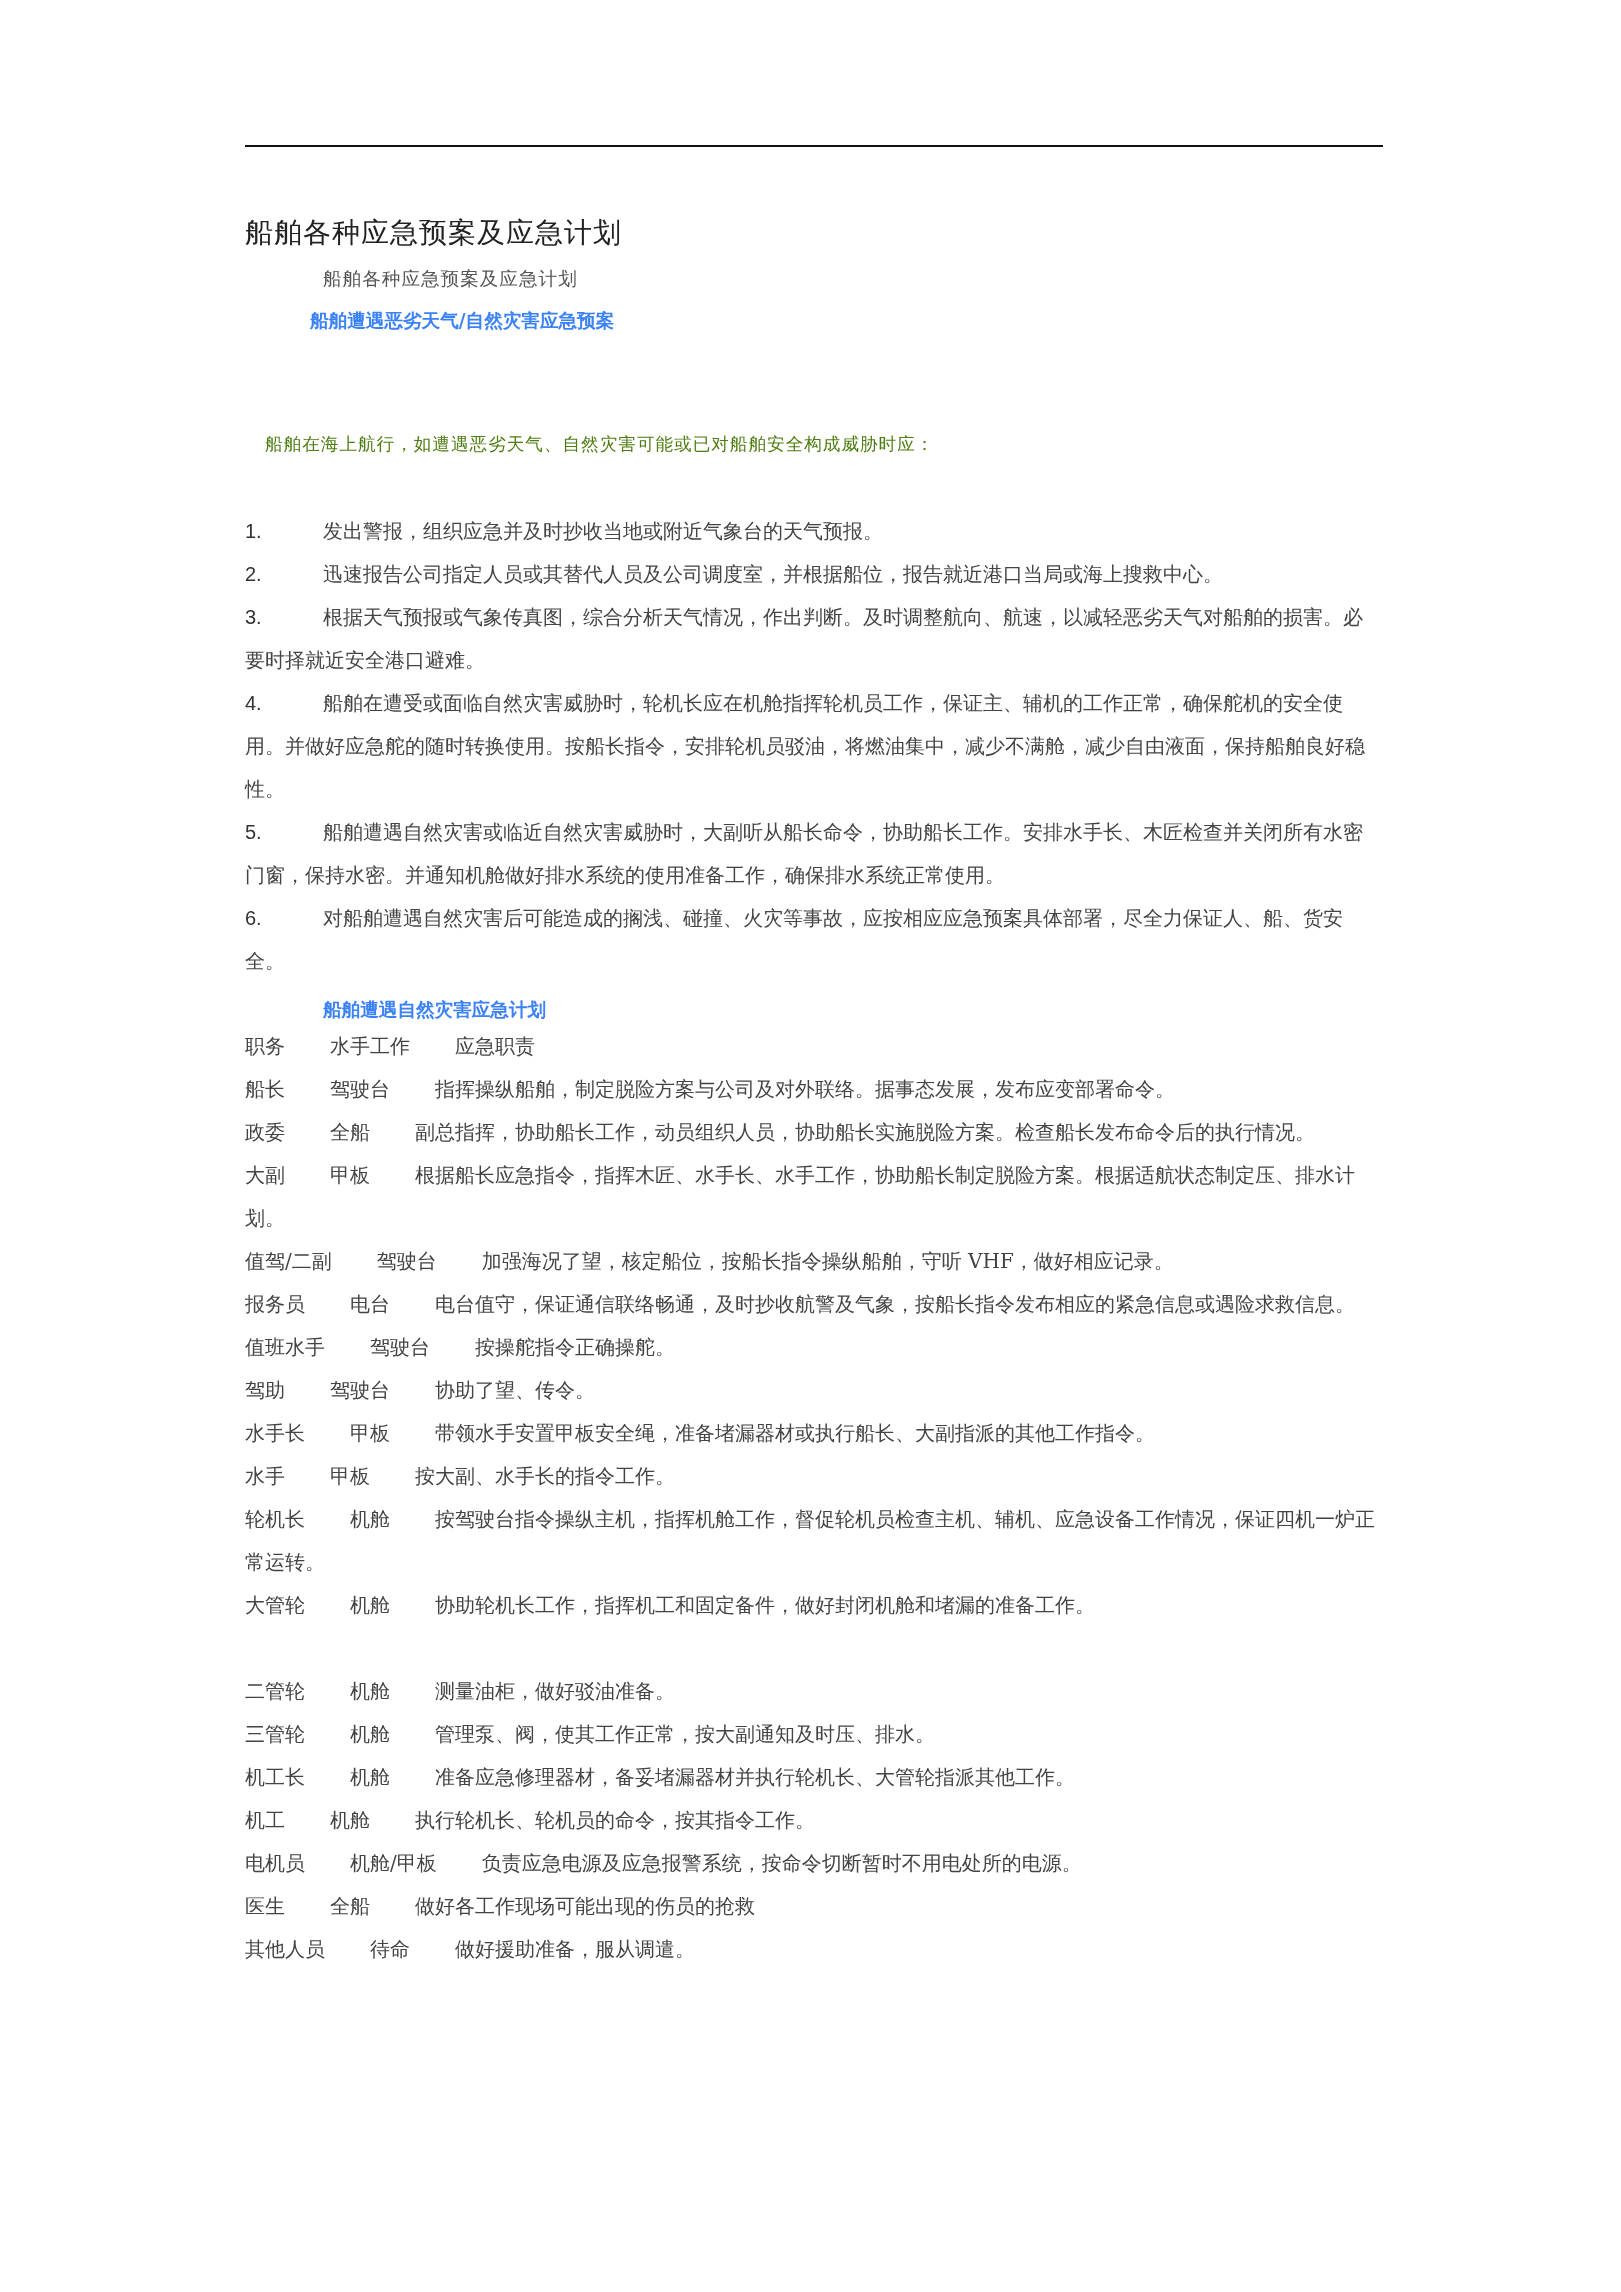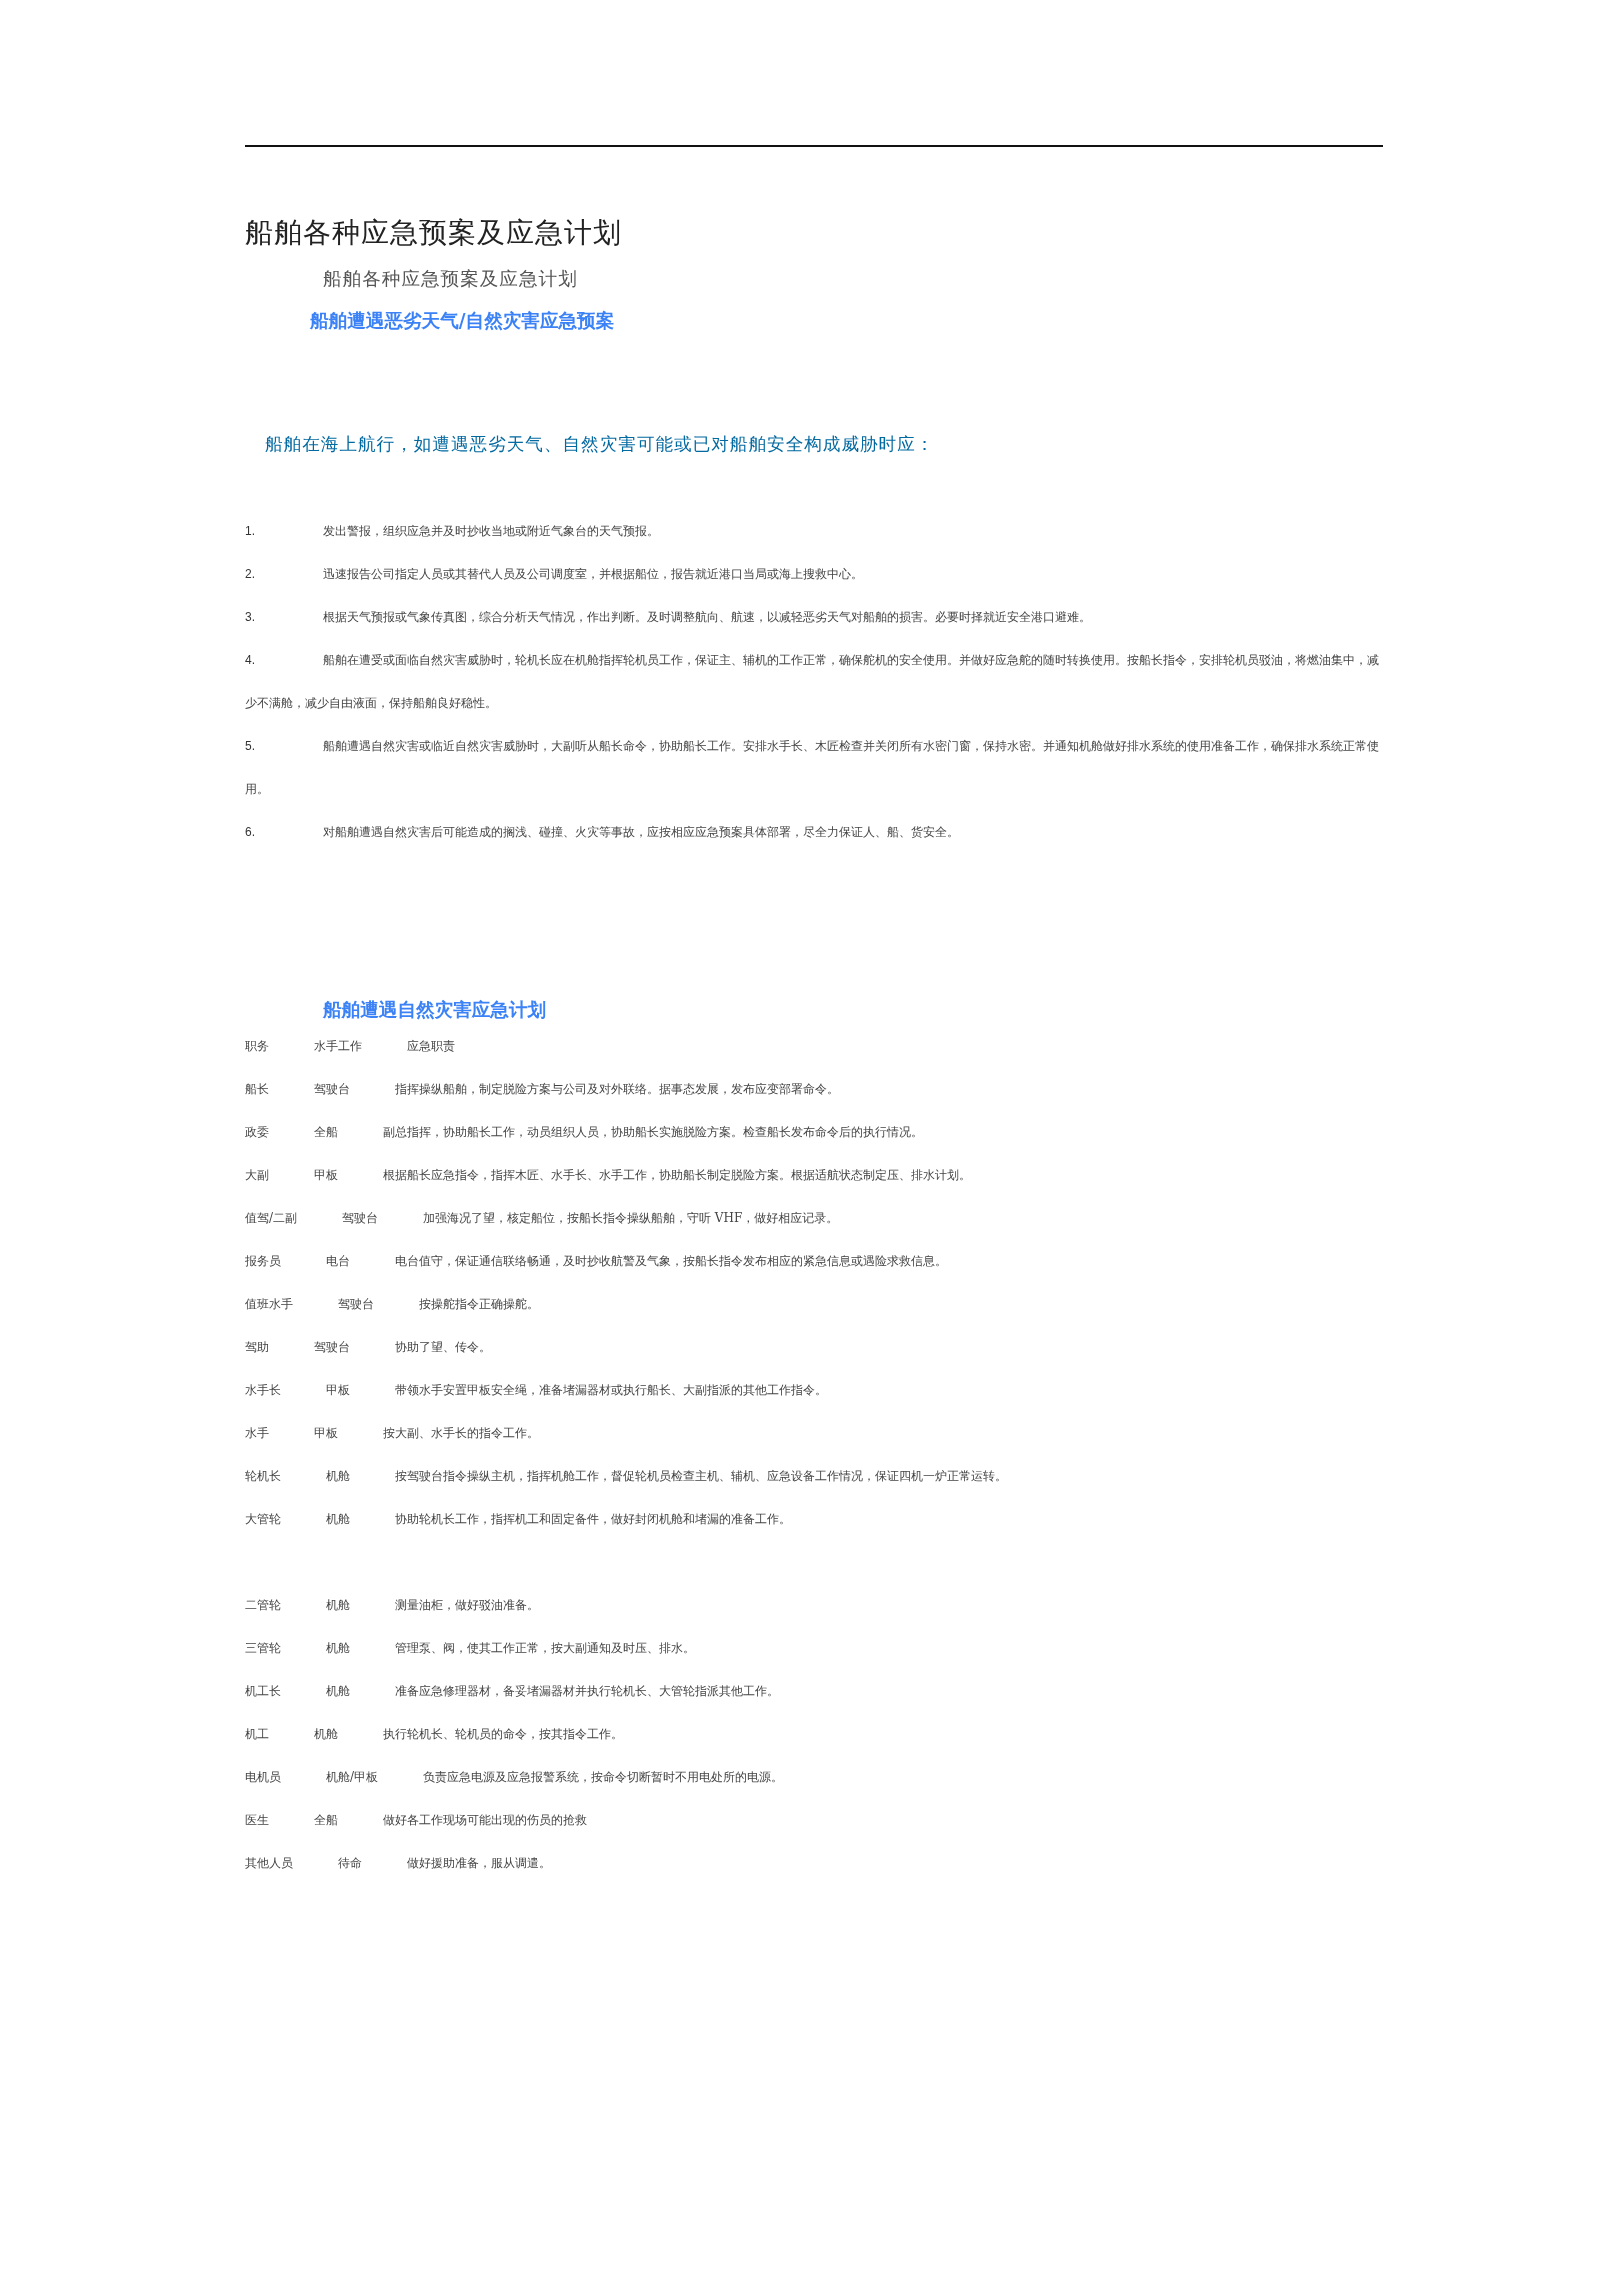--- a/index.html
+++ b/index.html
@@ -4,22 +4,22 @@
 <style>
   html, body { margin: 0; padding: 0; background: #ffffff; }
   body { width: 1621px; height: 2293px; position: relative; overflow: hidden;
          font-family: "DejaVu Serif", "Liberation Serif", serif; color: #333; }
   .rule { position: absolute; left: 245px; top: 145px; width: 1138px; height: 0; border-top: 2.9px solid #111; }
   .abs { position: absolute; white-space: nowrap; }
   .title { left: 245px; top: 214px; font-size: 28px; color: #222; letter-spacing: 1px; }
   .subtitle { left: 323px; top: 266px; font-size: 18.6px; color: #555; letter-spacing: 1px; }
   .heading { font-family: "DejaVu Sans", "Liberation Sans", sans-serif; font-weight: bold; font-size: 18.6px; color: #3b82f6; }
   .h1 { left: 310px; top: 308px; }
-  .intro { left: 265px; top: 432px; font-size: 17.6px; color: #0369a1; letter-spacing: 1px; }
-  .para { font-size: 12px; color: #444; line-height: 43px; }
+  .intro { left: 265px; top: 432px; font-size: 17.6px; color: #4d7c0f; letter-spacing: 1px; }
+  .para { font-size: 20px; color: #444; line-height: 43px; }
   .num { font-family: "Liberation Sans", "DejaVu Sans", sans-serif; display: inline-block; width: 78px; color: #333; }
   .list { left: 245px; top: 510px; width: 1137px; white-space: normal; }
   .list .item { display: block; }
   .h2 { left: 323px; top: 988px; margin-top: 9px; }
   .plan { left: 245px; top: 1025px; width: 1137px; white-space: normal; }
   .row { display: block; }
   .gap { height: 43px; }
   .c1 { display: inline-block; margin-right: 45px; }
   .c2 { display: inline-block; margin-right: 45px; }
 </style>

